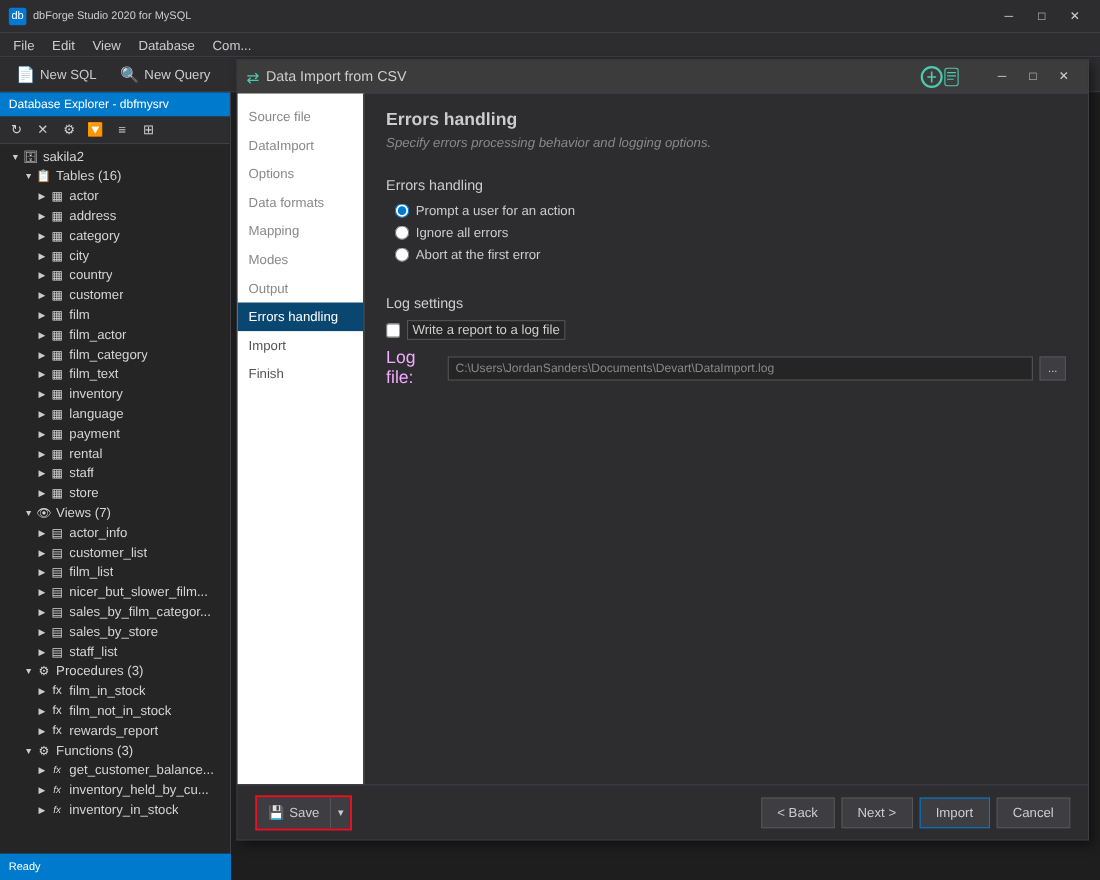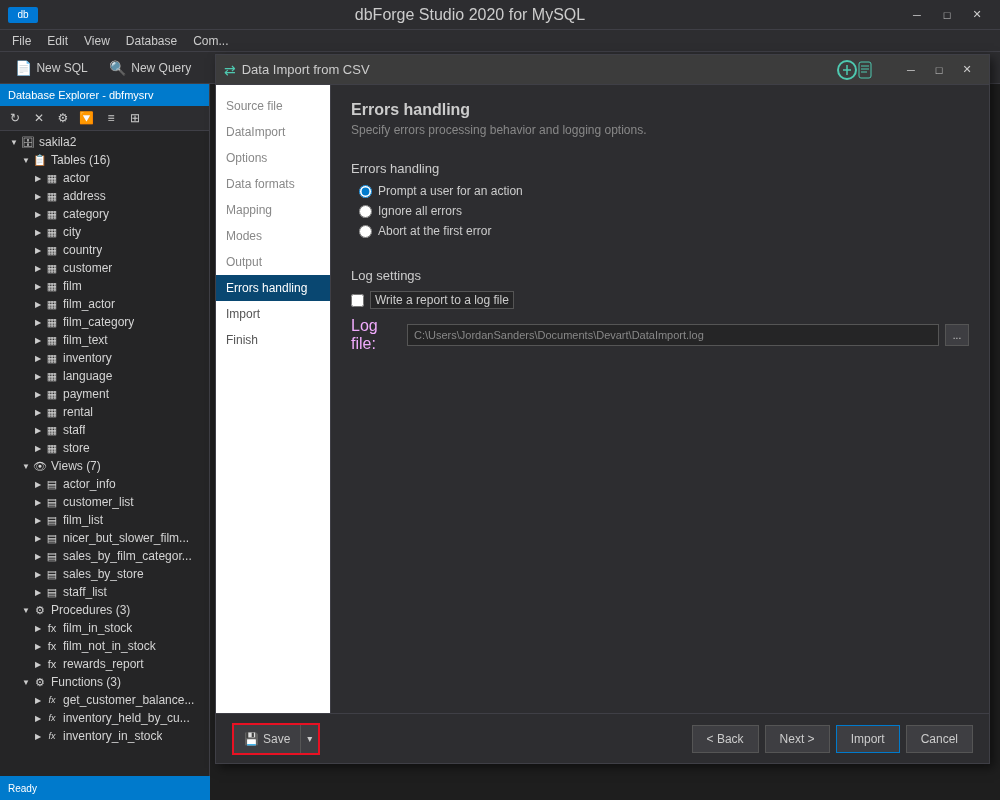--- a/index.html
+++ b/index.html
@@ -1,21 +1,21 @@
 <!DOCTYPE html>
 <html><head>
   <meta charset="utf-8">
   <style>
     * { box-sizing: border-box; margin: 0; padding: 0; }
     body { font-family: 'Segoe UI', Tahoma, sans-serif; font-size: 12px; background: #1e1e1e; color: #d4d4d4; width: 1000px; height: 800px; overflow: hidden; }
 
     
     .title-bar { background: #2d2d30; height: 30px; display: flex; align-items: center; padding: 0 8px; gap: 6px; border-bottom: 1px solid #3f3f46; }
-    .title-bar-icon { width: 30px; height: 16px; background: #0078d4; border-radius: 2px; display: flex; align-items: center; justify-content: center; font-size: 10px; color: white; }
-    .title-bar-text { font-size: 16px; color: #cccccc; flex: 1; text-align: center; }
+    .title-bar-icon { width: 16px; height: 16px; background: #0078d4; border-radius: 2px; display: flex; align-items: center; justify-content: center; font-size: 10px; color: white; }
+    .title-bar-text { font-size: 10px; color: #cccccc; flex: 1; }
     .title-bar-controls { display: flex; gap: 0; }
     .title-bar-btn { width: 30px; height: 20px; background: transparent; border: none; color: #cccccc; cursor: pointer; font-size: 11px; display: flex; align-items: center; justify-content: center; }
 
     
     .menu-bar { background: #2d2d30; height: 22px; display: flex; align-items: center; padding: 0 4px; border-bottom: 1px solid #3f3f46; }
     .menu-item { padding: 0 8px; height: 22px; display: flex; align-items: center; color: #cccccc; cursor: pointer; font-size: 12px; }
 
     
     .toolbar { background: #2d2d30; height: 32px; display: flex; align-items: center; padding: 0 6px; gap: 4px; border-bottom: 1px solid #3f3f46; }
     .toolbar-btn { display: flex; align-items: center; gap: 4px; padding: 2px 8px; background: transparent; border: 1px solid transparent; color: #cccccc; cursor: pointer; font-size: 12px; height: 24px; }
@@ -55,21 +55,21 @@
 
     
     .wizard-steps { width: 115px; background: #ffffff; padding: 8px 0; border-right: 1px solid #3f3f46; }
     .wizard-step { padding: 6px 10px; color: #888; font-size: 12px; cursor: pointer; }
     .wizard-step.active { color: #ffffff; background: #094771; }
     .wizard-step.disabled { color: #555; }
 
     
     .dialog-content { flex: 1; padding: 16px 20px; display: flex; flex-direction: column; gap: 12px; }
     .dialog-section-title { font-size: 16px; color: #cccccc; font-weight: bold; margin-bottom: 4px; }
-    .dialog-section-desc { font-size: 12px; color: #888; margin-bottom: 12px; }
+    .dialog-section-desc { font-size: 12px; color: #888; margin-bottom: 12px; font-style: italic; }
 
     .form-section { margin-bottom: 10px; }
     .form-section-title { font-size: 13px; color: #cccccc; margin-bottom: 8px; }
 
     .radio-group { display: flex; flex-direction: column; gap: 6px; margin-left: 8px; }
     .radio-item { display: flex; align-items: center; gap: 6px; }
     .radio-input { accent-color: #007acc; cursor: pointer; }
     .radio-label { font-size: 12px; color: #cccccc; cursor: pointer; }
 
     .log-settings { margin-top: 8px; }

